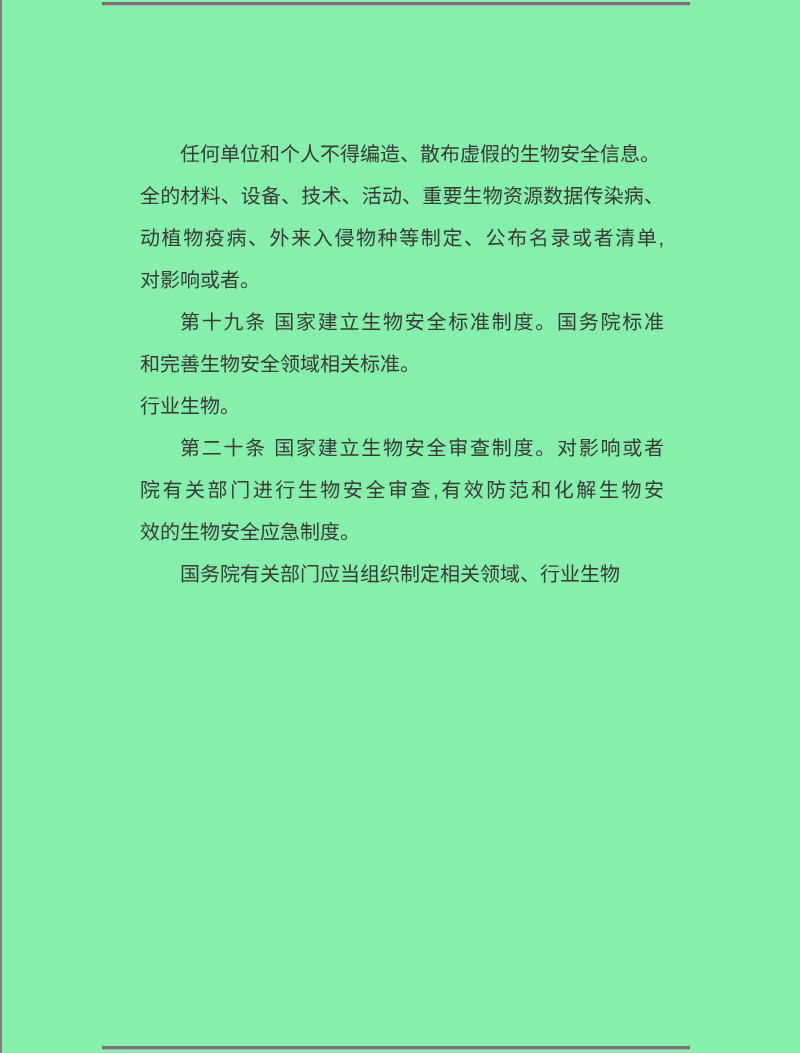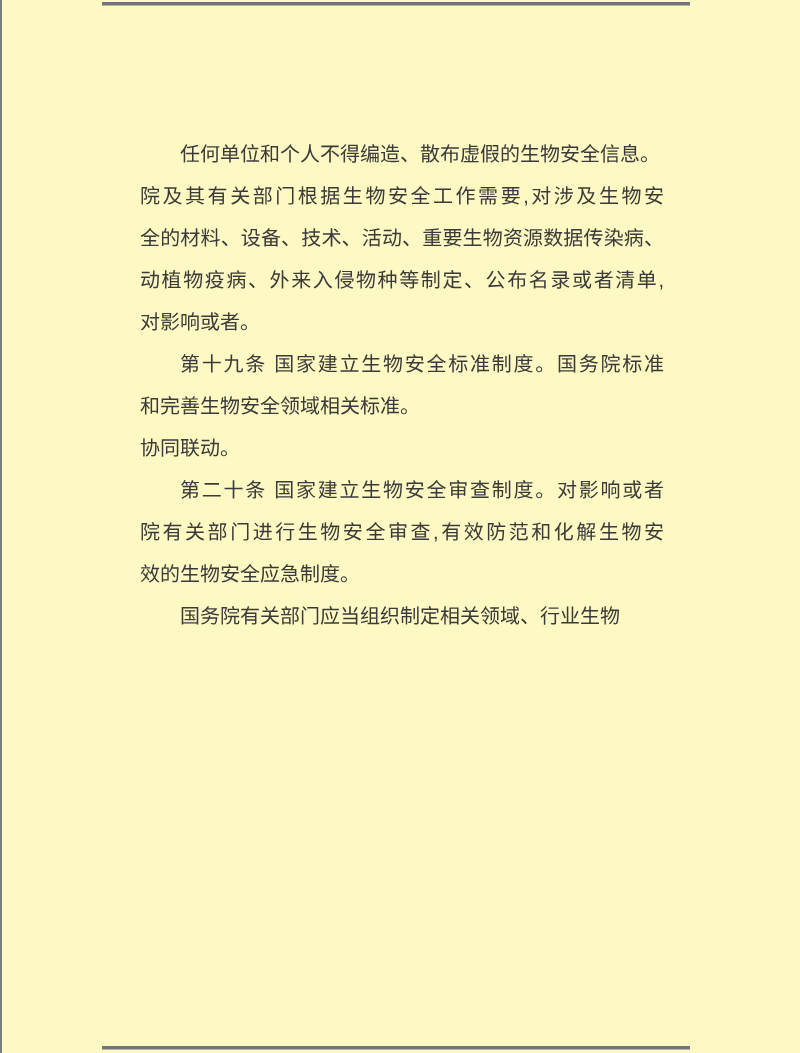--- a/index.html
+++ b/index.html
@@ -61,31 +61,30 @@
   .tline.lastline {
     text-align-last: left;
   }
   .tline.indent {
     text-indent: 2em;
   }
 </style>
 </head>
 <body>
 
-<div class="page" style="background: #fef9c3;">
+<div class="page" style="background: #86efac;">
   <div class="edge-left" style="background: rgb(125, 125, 125);"></div>
   <div class="rule-top" style="background: rgb(116, 116, 116);"></div>
   <div class="rule-bottom" style="background: rgb(116, 116, 116);"></div>
   <div class="doc" style="color: rgb(58, 58, 58);">
       <div class="tline indent lastline">任何单位和个人不得编造、散布虚假的生物安全信息。</div>
-      <div class="tline">院及其有关部门根据生物安全工作需要,对涉及生物安</div>
       <div class="tline">全的材料、设备、技术、活动、重要生物资源数据传染病、</div>
       <div class="tline">动植物疫病、外来入侵物种等制定、公布名录或者清单,</div>
       <div class="tline lastline">对影响或者。</div>
       <div class="tline indent">第十九条 国家建立生物安全标准制度。国务院标准</div>
       <div class="tline lastline">和完善生物安全领域相关标准。</div>
-      <div class="tline lastline">协同联动。</div>
+      <div class="tline lastline">行业生物。</div>
       <div class="tline indent">第二十条 国家建立生物安全审查制度。对影响或者</div>
       <div class="tline">院有关部门进行生物安全审查,有效防范和化解生物安</div>
       <div class="tline lastline">效的生物安全应急制度。</div>
       <div class="tline indent lastline">国务院有关部门应当组织制定相关领域、行业生物</div>
     </div>
 </div>
 
 </body></html>

